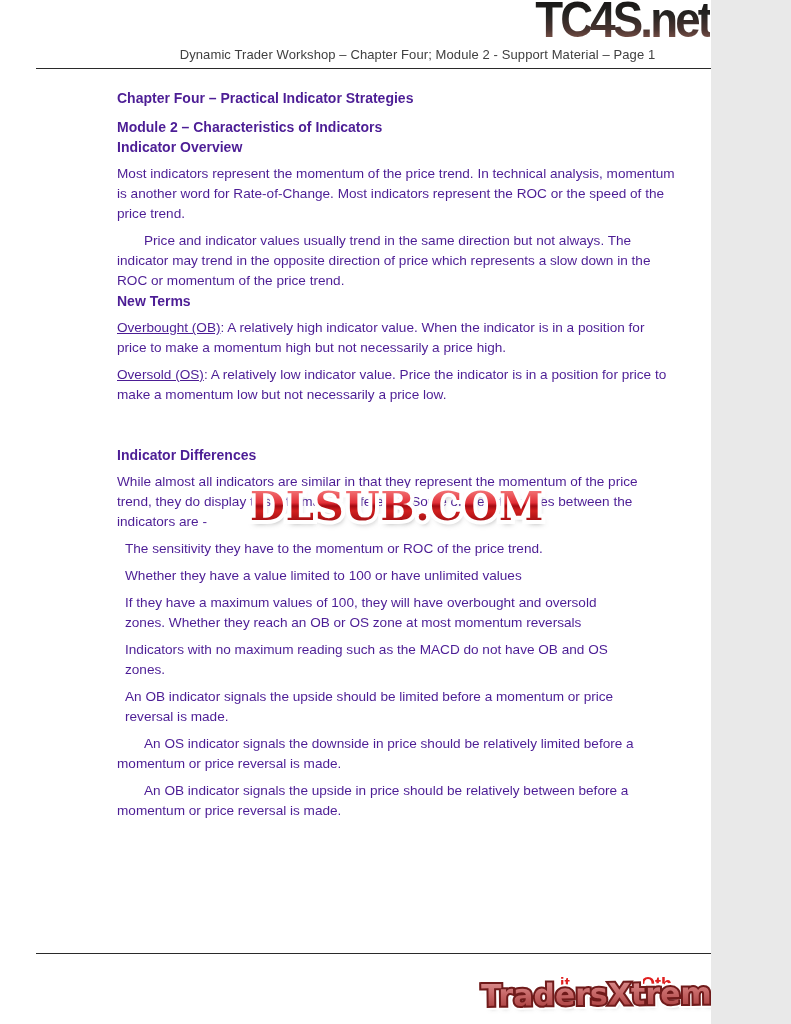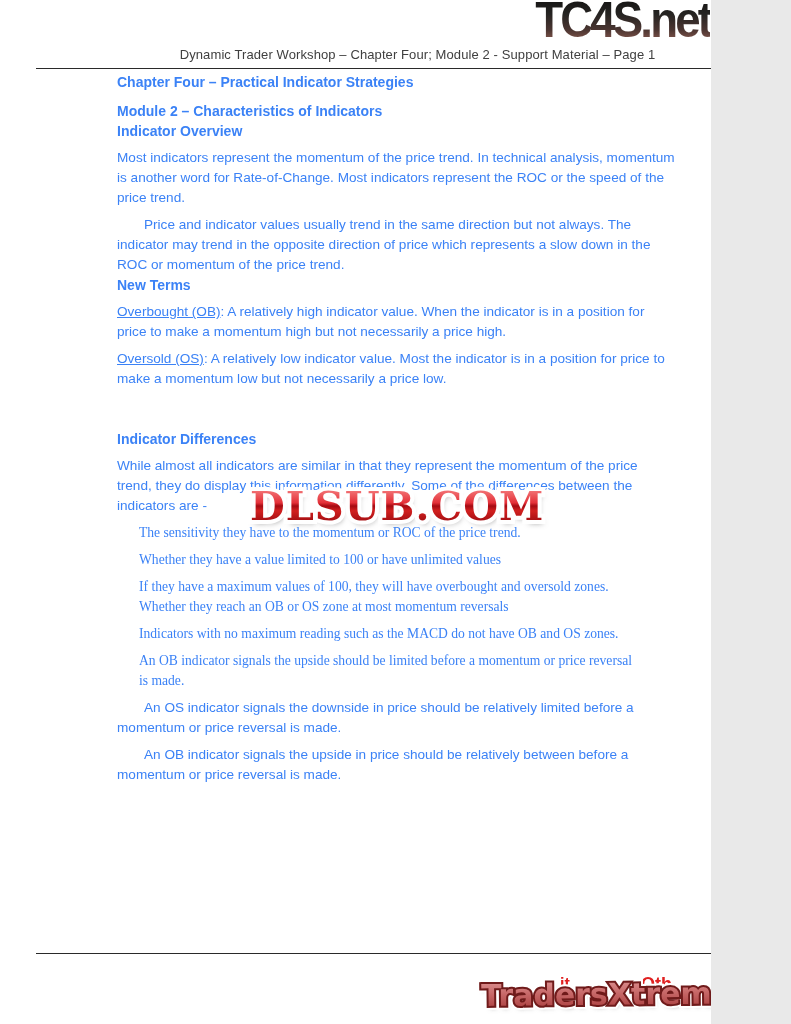--- a/index.html
+++ b/index.html
@@ -40,31 +40,31 @@
   }
   @supports (-webkit-background-clip: text) {
     .tc4s {
       background:linear-gradient(180deg,#101010 0%,#262422 38%,#4a3531 68%,#8a5a50 92%,#9c6a5e 100%);
       -webkit-background-clip:text; background-clip:text; color:transparent;
     }
   }
 
   
   .content {
-    position:absolute; left:117px; top:72px; width:558px;
-    font-size:13.6px; line-height:20px; color:#3b82f6;
+    position:absolute; left:117px; top:88px; width:558px;
+    font-size:13.6px; line-height:20px; color:#4c1d95;
   }
   .h { font-weight:bold; font-size:14px; }
   .chapter-title { margin-bottom:9px; }
   .sec-gap-1 { }
   .sec-gap-2 { margin-top:40px; }
   .para { margin-top:7px; }
   .indent { text-indent:27px; }
   .u { text-decoration:underline; }
-  .list-item { margin-top:7px; margin-left:22px; width:505px;font-family:Liberation Serif, serif; }
+  .list-item { margin-top:7px; margin-left:8px; width:505px; }
   .closing-gap { }
 
   
   .stamp { position:absolute; line-height:1; }
   .stamp span { position:absolute; left:0; top:0; white-space:nowrap; }
 
   
   .dlsub {
     left:250px; top:486px; z-index:6;
     font-family:"DejaVu Serif", serif; font-weight:bold;
@@ -123,21 +123,21 @@
 
     <div class="h chapter-title">Chapter Four – Practical Indicator Strategies</div>
     <div class="h">Module 2 – Characteristics of Indicators</div>
 
     <div class="h sec-gap-1">Indicator Overview</div>
     <p class="para">Most indicators represent the momentum of the price trend. In technical analysis, momentum is another word for Rate-of-Change. Most indicators represent the ROC or the speed of the price trend.</p>
     <p class="para indent">Price and indicator values usually trend in the same direction but not always. The indicator may trend in the opposite direction of price which represents a slow down in the ROC or momentum of the price trend.</p>
 
     <div class="h sec-gap-1">New Terms</div>
     <p class="para"><span class="u">Overbought (OB)</span><span>: A relatively high indicator value. When the indicator is in a position for price to make a momentum high but not necessarily a price high.</span></p>
-    <p class="para"><span class="u">Oversold (OS)</span><span>: A relatively low indicator value. Most the indicator is in a position for price to make a momentum low but not necessarily a price low.</span></p>
+    <p class="para"><span class="u">Oversold (OS)</span><span>: A relatively low indicator value. Price the indicator is in a position for price to make a momentum low but not necessarily a price low.</span></p>
 
     <div class="h sec-gap-2">Indicator Differences</div>
     <p class="para">While almost all indicators are similar in that they represent the momentum of the price trend, they do display this information differently. Some of the differences between the indicators are -</p>
 
     <div class="list-item">The sensitivity they have to the momentum or ROC of the price trend.</div>
     <div class="list-item">Whether they have a value limited to 100 or have unlimited values</div>
     <div class="list-item">If they have a maximum values of 100, they will have overbought and oversold zones. Whether they reach an OB or OS zone at most momentum reversals</div>
     <div class="list-item">Indicators with no maximum reading such as the MACD do not have OB and OS zones.</div>
     <div class="list-item">An OB indicator signals the upside should be limited before a momentum or price reversal is made.</div>
 

